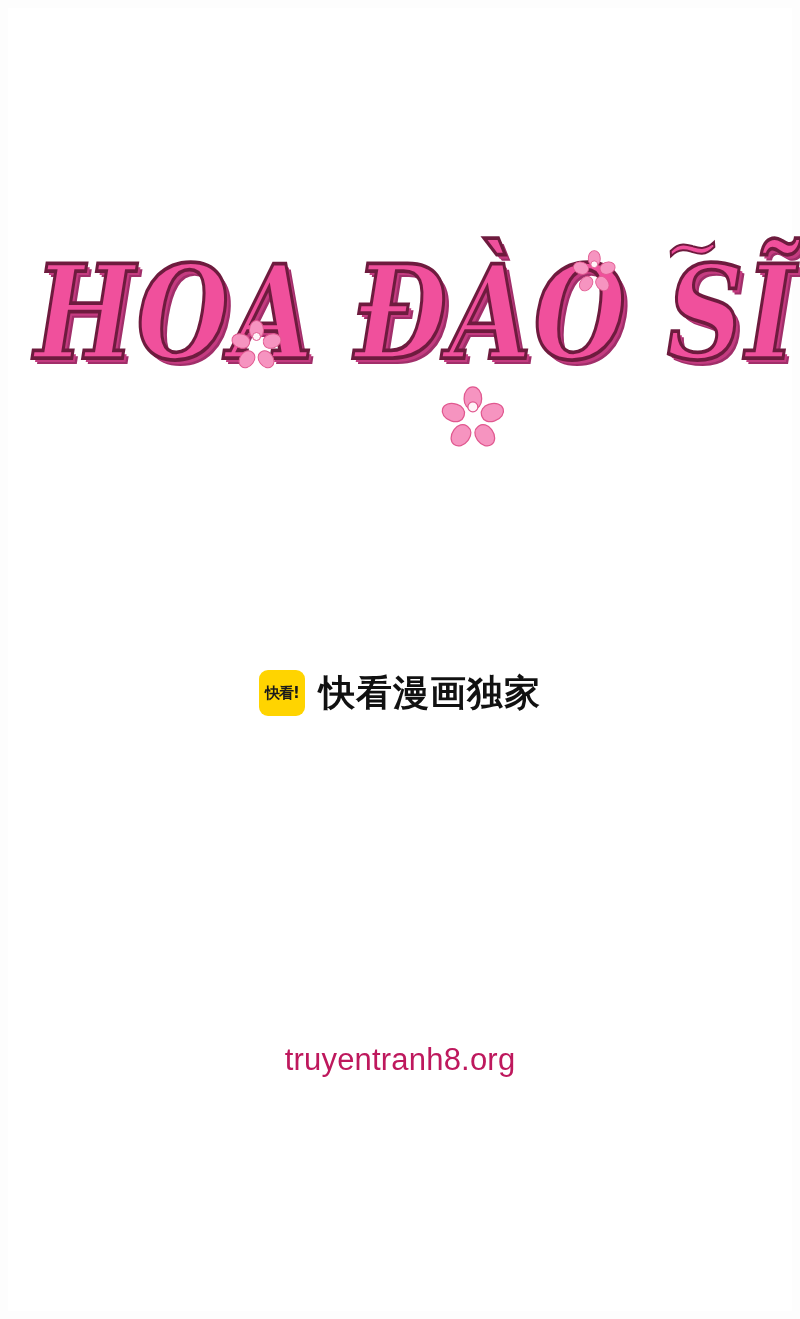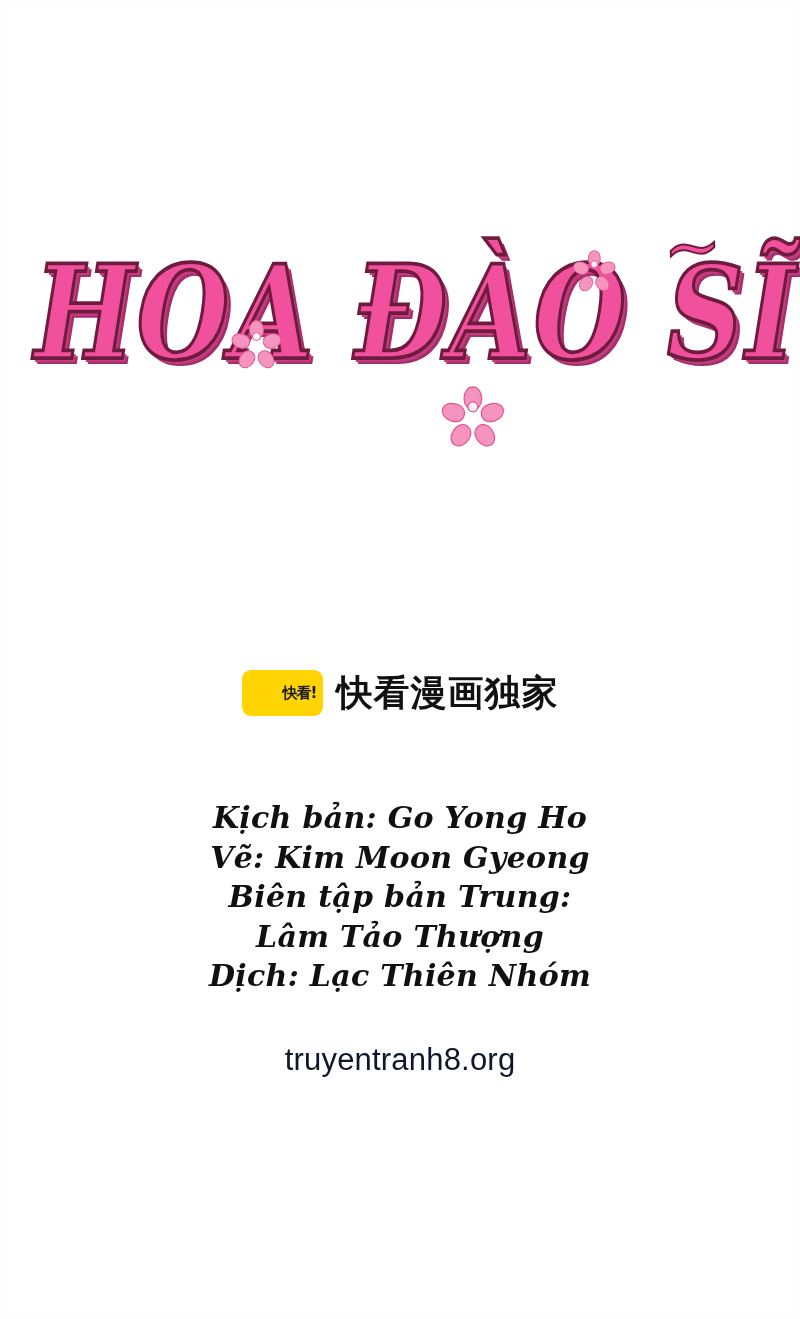--- a/index.html
+++ b/index.html
@@ -121,21 +121,20 @@
     border-radius: 9px;
     display: flex;
     align-items: center;
     justify-content: center;
     font-family: "DejaVu Sans", sans-serif;
     font-weight: bold;
     font-size: 15px;
     color: #1a1a1a;
     letter-spacing: -1px;
     line-height: 1;
-    padding-left: 35px;
   }
   .kk-text {
     font-family: "DejaVu Sans", sans-serif;
     font-weight: bold;
     font-size: 36px;
     color: #111111;
     letter-spacing: 1px;
     line-height: 1;
   }
 
@@ -159,21 +158,21 @@
   .links {
     position: absolute;
     left: 0;
     top: 1030px;
     width: 784px;
     text-align: center;
   }
   .link-line {
     font-family: "Liberation Sans", sans-serif;
     font-size: 31px;
-    color: #0f172a;
+    color: #be185d;
     line-height: 1.45;
     letter-spacing: 0.2px;
   }
 </style>
 </head>
 <body>
 
 <div class="page">
   <div class="page-inner">
 
@@ -205,26 +204,19 @@
           <span></span>
           <i></i>
       </div>
     </div>
 
     <div class="publisher">
       <div class="kk-badge">快看!</div>
       <div class="kk-text">快看漫画独家</div>
     </div>
 
-    <div class="credits">
-      <div class="credit-line">Kịch bản: Go Yong Ho</div>
-      <div class="credit-line">Vẽ: Kim Moon Gyeong</div>
-      <div class="credit-line">Biên tập bản Trung:</div>
-      <div class="credit-line">Lâm Tảo Thượng</div>
-      <div class="credit-line">Dịch: Lạc Thiên Nhóm</div>
-    </div>
 
     <div class="links">
       <div class="link-line">truyentranh8.org</div>
     </div>
 
   </div>
 </div>
 
 </body></html>

